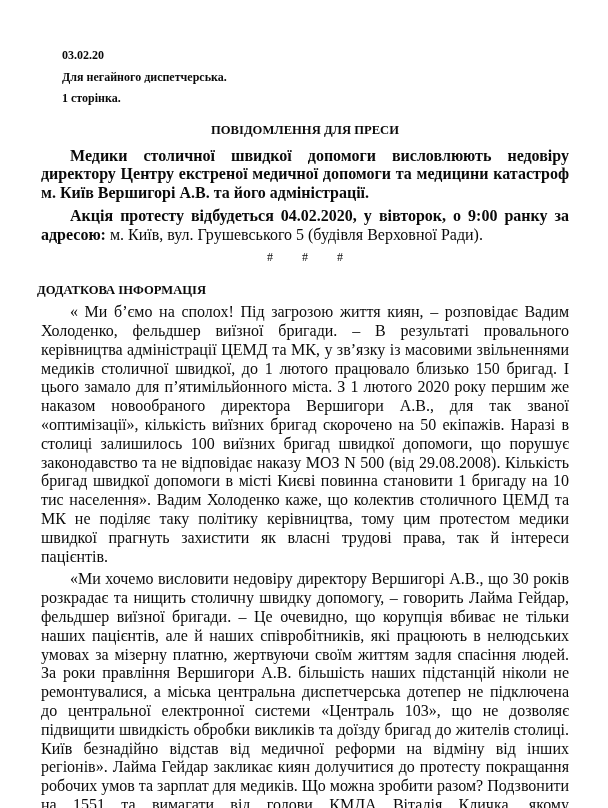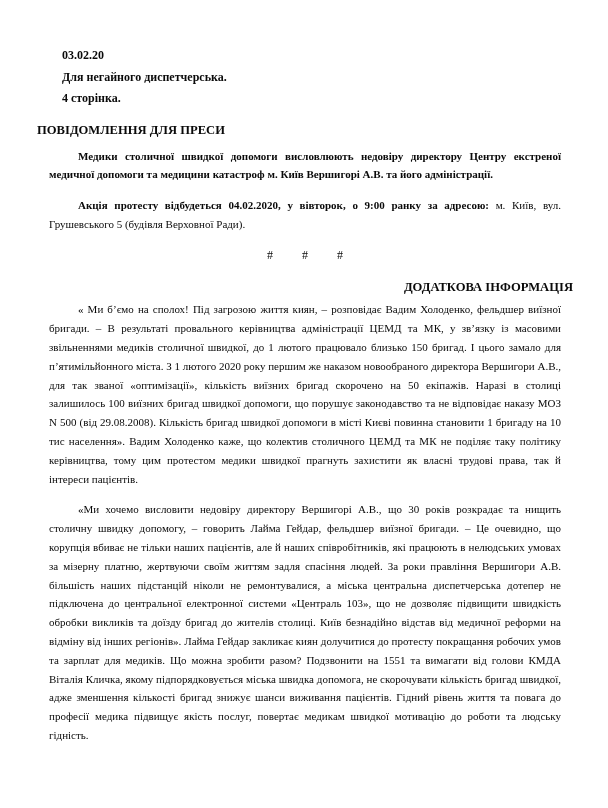--- a/index.html
+++ b/index.html
@@ -25,68 +25,68 @@
     font-size: 12px;
     line-height: 21.5px;
   }
   .header-left {
     margin-left: 25px;
   }
   .header-right {
     width: 280px;
   }
   .doc-title {
-    text-align: left;
+    text-align: center;
     font-weight: bold;
     font-size: 12.6px;
     margin-top: 11px;
     line-height: 19px;
   }
   p {
-    margin: 12px;
-    font-size: 11px;
+    margin: 4px;
+    font-size: 16px;
     line-height: 18.8px;
     text-align: justify;
     text-indent: 29px;
   }
   .lead {
     font-weight: bold;
     margin-top: 7px;
   }
   .bold {
     font-weight: bold;
   }
   .hashes {
     text-align: center;
     text-indent: 0;
     font-size: 12px;
     line-height: 18.8px;
     word-spacing: 26px;
   }
   .additional-title {
-    text-align: right;
+    text-align: left;
     font-weight: bold;
     font-size: 12.6px;
     margin-top: 14px;
     line-height: 19px;
   }
   .quote-a {
     margin-top: 3px;
   }
 </style>
 </head>
 <body>
 
 <div class="page">
 
   <div class="header">
     <div class="header-left">
       <div>03.02.20</div>
       <div>Для негайного диспетчерська.</div>
-      <div>4 сторінка.</div>
+      <div>1 сторінка.</div>
     </div>
   </div>
 
   <div class="doc-title">ПОВІДОМЛЕННЯ ДЛЯ ПРЕСИ</div>
 
   <p class="lead">Медики столичної швидкої допомоги висловлюють недовіру директору Центру екстреної медичної допомоги та медицини катастроф м. Київ Вершигорі А.В. та його адміністрації.</p>
 
   <p><span class="bold">Акція протесту відбудеться 04.02.2020, у вівторок, о 9:00 ранку за адресою:</span> <span>м. Київ, вул. Грушевського 5 (будівля Верховної Ради).</span></p>
 
 

